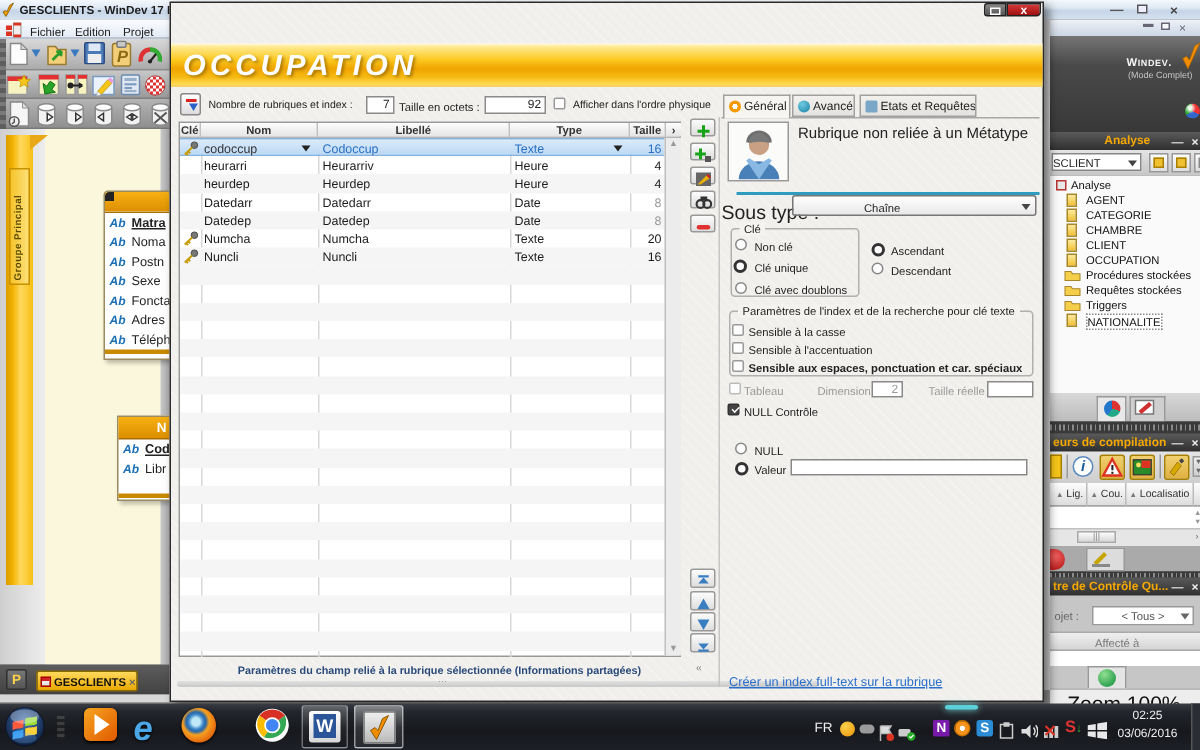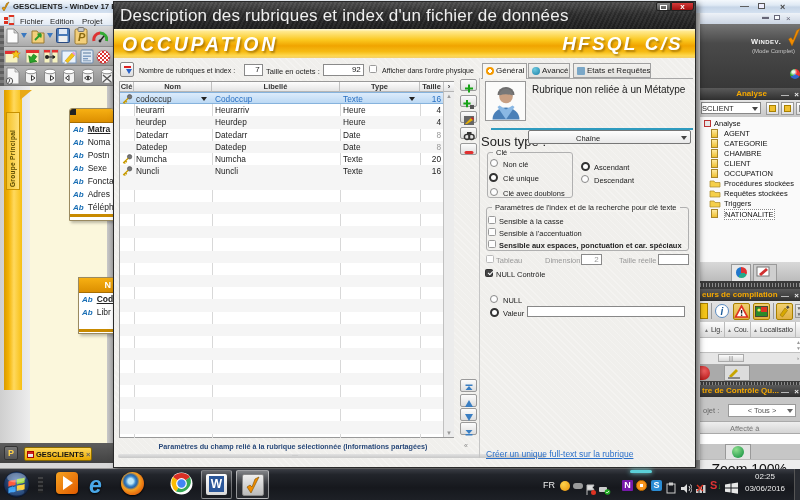--- a/index.html
+++ b/index.html
@@ -202,21 +202,21 @@
 <div class="abs" id="grip"></div>
 
 <div class="abs" id="wsleft"></div>
 <div class="abs" id="canvas"></div>
 <div class="abs" id="canvshadow"></div>
 <div class="abs" id="yfold"></div>
 <div class="abs" style="left:20px;top:90px;width:0;height:0;border-top:10px solid #e8a817;border-right:12px solid transparent;"></div>
 <div class="abs" id="gptab">
     <span>Groupe Principal</span>
   </div>
-<div class="ebox" style="left:69px;top:108px;width:45px;height:113px;border-radius:3px 3px 0 0;">
+<div class="ebox" style="left:69px;top:127px;width:45px;height:113px;border-radius:3px 3px 0 0;">
  <div class="ehead" style="border-radius:2px 2px 0 0;">
       <span style="position:absolute;left:0;top:0;width:6px;height:6px;background:#222;border-radius:3px 0 0 0;"></span>
     </div>
  <div class="erow" style="font-weight:bold;"><span class="ab">Ab</span><span style="text-decoration:underline;">Matra</span></div>
  <div class="erow"><span class="ab">Ab</span>Noma</div>
  <div class="erow"><span class="ab">Ab</span>Postn</div>
  <div class="erow"><span class="ab">Ab</span>Sexe</div>
  <div class="erow"><span class="ab">Ab</span>Foncta</div>
  <div class="erow"><span class="ab">Ab</span>Adres</div>
  <div class="erow"><span class="ab">Ab</span>Téléph</div>
@@ -388,32 +388,28 @@
   <div class="abs" style="left:25px;top:47px;width:26px;height:15px;background:#e4e4e4;border:1px solid #999;border-bottom:none;">
         <div style="margin:1px auto;width:12px;height:12px;border-radius:50%;background:radial-gradient(circle at 35% 30%,#8fe08f,#0a8a3a);"></div>
       </div>
  </div>
  <div class="abs" style="left:0;top:459px;width:103px;height:13px;background:#ededed;border-top:1px solid #bbb;">
   <span style="position:absolute;right:16px;top:1px;font-size:14px;color:#111;">Zoom 100%</span>
  </div>
 </div>
 
 <div class="abs" id="dlg">
- <div class="abs" id="dtitle">
-      <div class="txt">Description des rubriques et index d'un fichier de données</div>
-    </div>
  <div class="abs" id="dmax">
       <div style="margin:2px auto;width:7px;height:5px;border:1px solid #fff;background:transparent;"></div>
     </div>
  <div class="abs" id="dclose">
       <div style="text-align:center;color:#fff;font-size:8px;font-weight:bold;line-height:8px;">x</div>
     </div>
  <div class="abs" id="dband">
       <div class="l">OCCUPATION</div>
-      <div class="r">HFSQL C/S</div>
     </div>
 
  <div class="abs" style="left:6px;top:60px;width:14px;height:15px;background:linear-gradient(#fff,#ddd);border:1px solid #888;border-radius:2px;">
   <div class="abs" style="left:2.5px;top:2.5px;width:7px;height:2.5px;background:#d22;"></div>
   <div class="abs" style="left:4.5px;top:6px;width:0;height:0;border-left:3px solid transparent;border-right:3px solid transparent;border-top:5px solid #2a62c8;"></div>
  </div>
  <div class="lbl" style="left:25px;top:65px;font-size:7px;">Nombre de rubriques et index :</div>
  <div class="inp" style="left:130px;top:62px;width:19px;height:12px;">7&nbsp;</div>
  <div class="lbl" style="left:152px;top:65px;font-size:7.5px;">Taille en octets :</div>
  <div class="inp" style="left:209px;top:62px;width:41px;height:12px;">92&nbsp;</div>
@@ -613,21 +609,21 @@
  <div class="lbl" style="left:505px;top:254px;color:#999;">Taille réelle</div>
  <div class="inp" style="left:544px;top:252px;width:31px;height:11px;"></div>
 
  <div class="cb on" style="left:371px;top:267px;"></div>
  <div class="lbl" style="left:382px;top:268px;">NULL Contrôle</div>
  <div class="radio" style="left:376px;top:293px;"></div>
     <div class="lbl" style="left:389px;top:294px;">NULL</div>
  <div class="radio on" style="left:376px;top:306px;"></div>
     <div class="lbl" style="left:389px;top:307px;">Valeur</div>
  <div class="abs" style="left:413px;top:304px;width:158px;height:11px;background:#fff;border:1px solid #888;"></div>
- <a class="lnk" style="left:372px;top:447px;">Créer un unique full-text sur la rubrique</a>
+ <a class="lnk" style="left:372px;top:447px;">Créer un index full-text sur la rubrique</a>
 </div>
 
 <div class="abs" id="taskbar">
  <div class="abs" style="left:630px;top:1px;width:22px;height:3px;background:#5bd0d8;border-radius:2px;box-shadow:0 0 5px #7be8e8;"></div>
 
  <svg class="abs" style="left:3px;top:2px;" width="27" height="27" viewBox="0 0 27 27">
    <defs>
         <radialGradient id="orbg" cx="50%" cy="35%" r="70%">
           <stop offset="0%" stop-color="#4a7ab8"></stop>
           <stop offset="60%" stop-color="#1e3a66"></stop>

